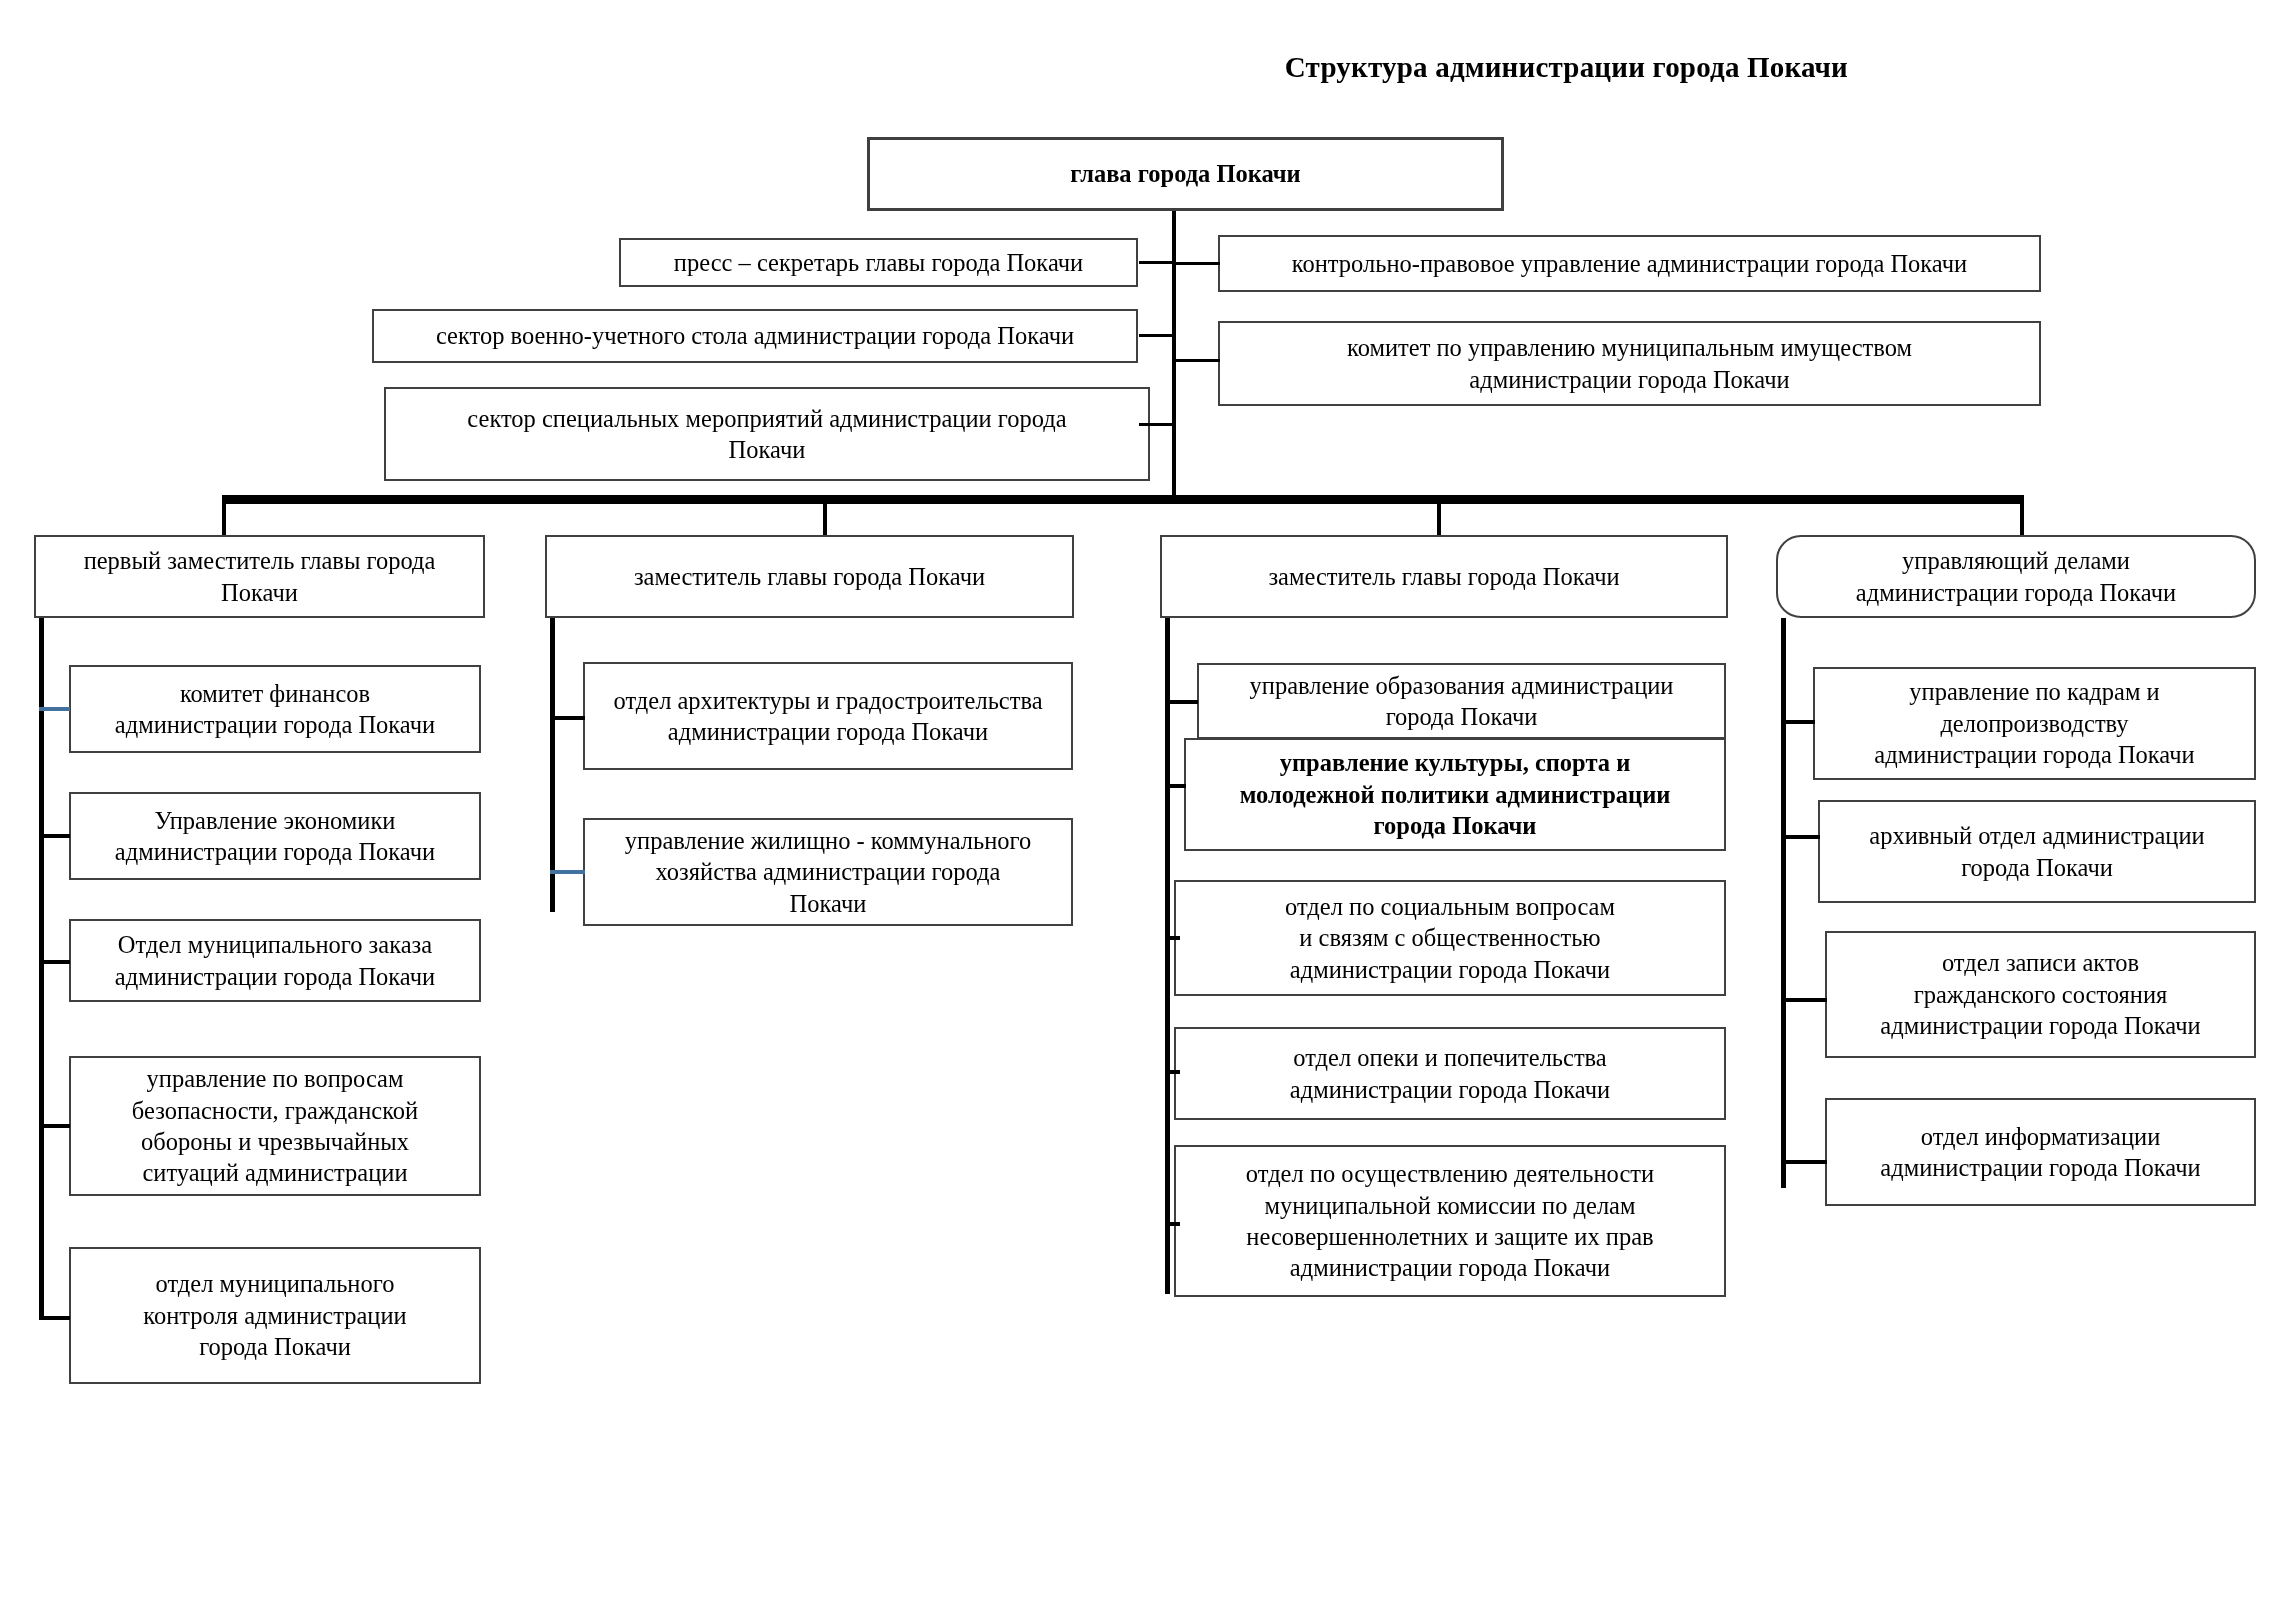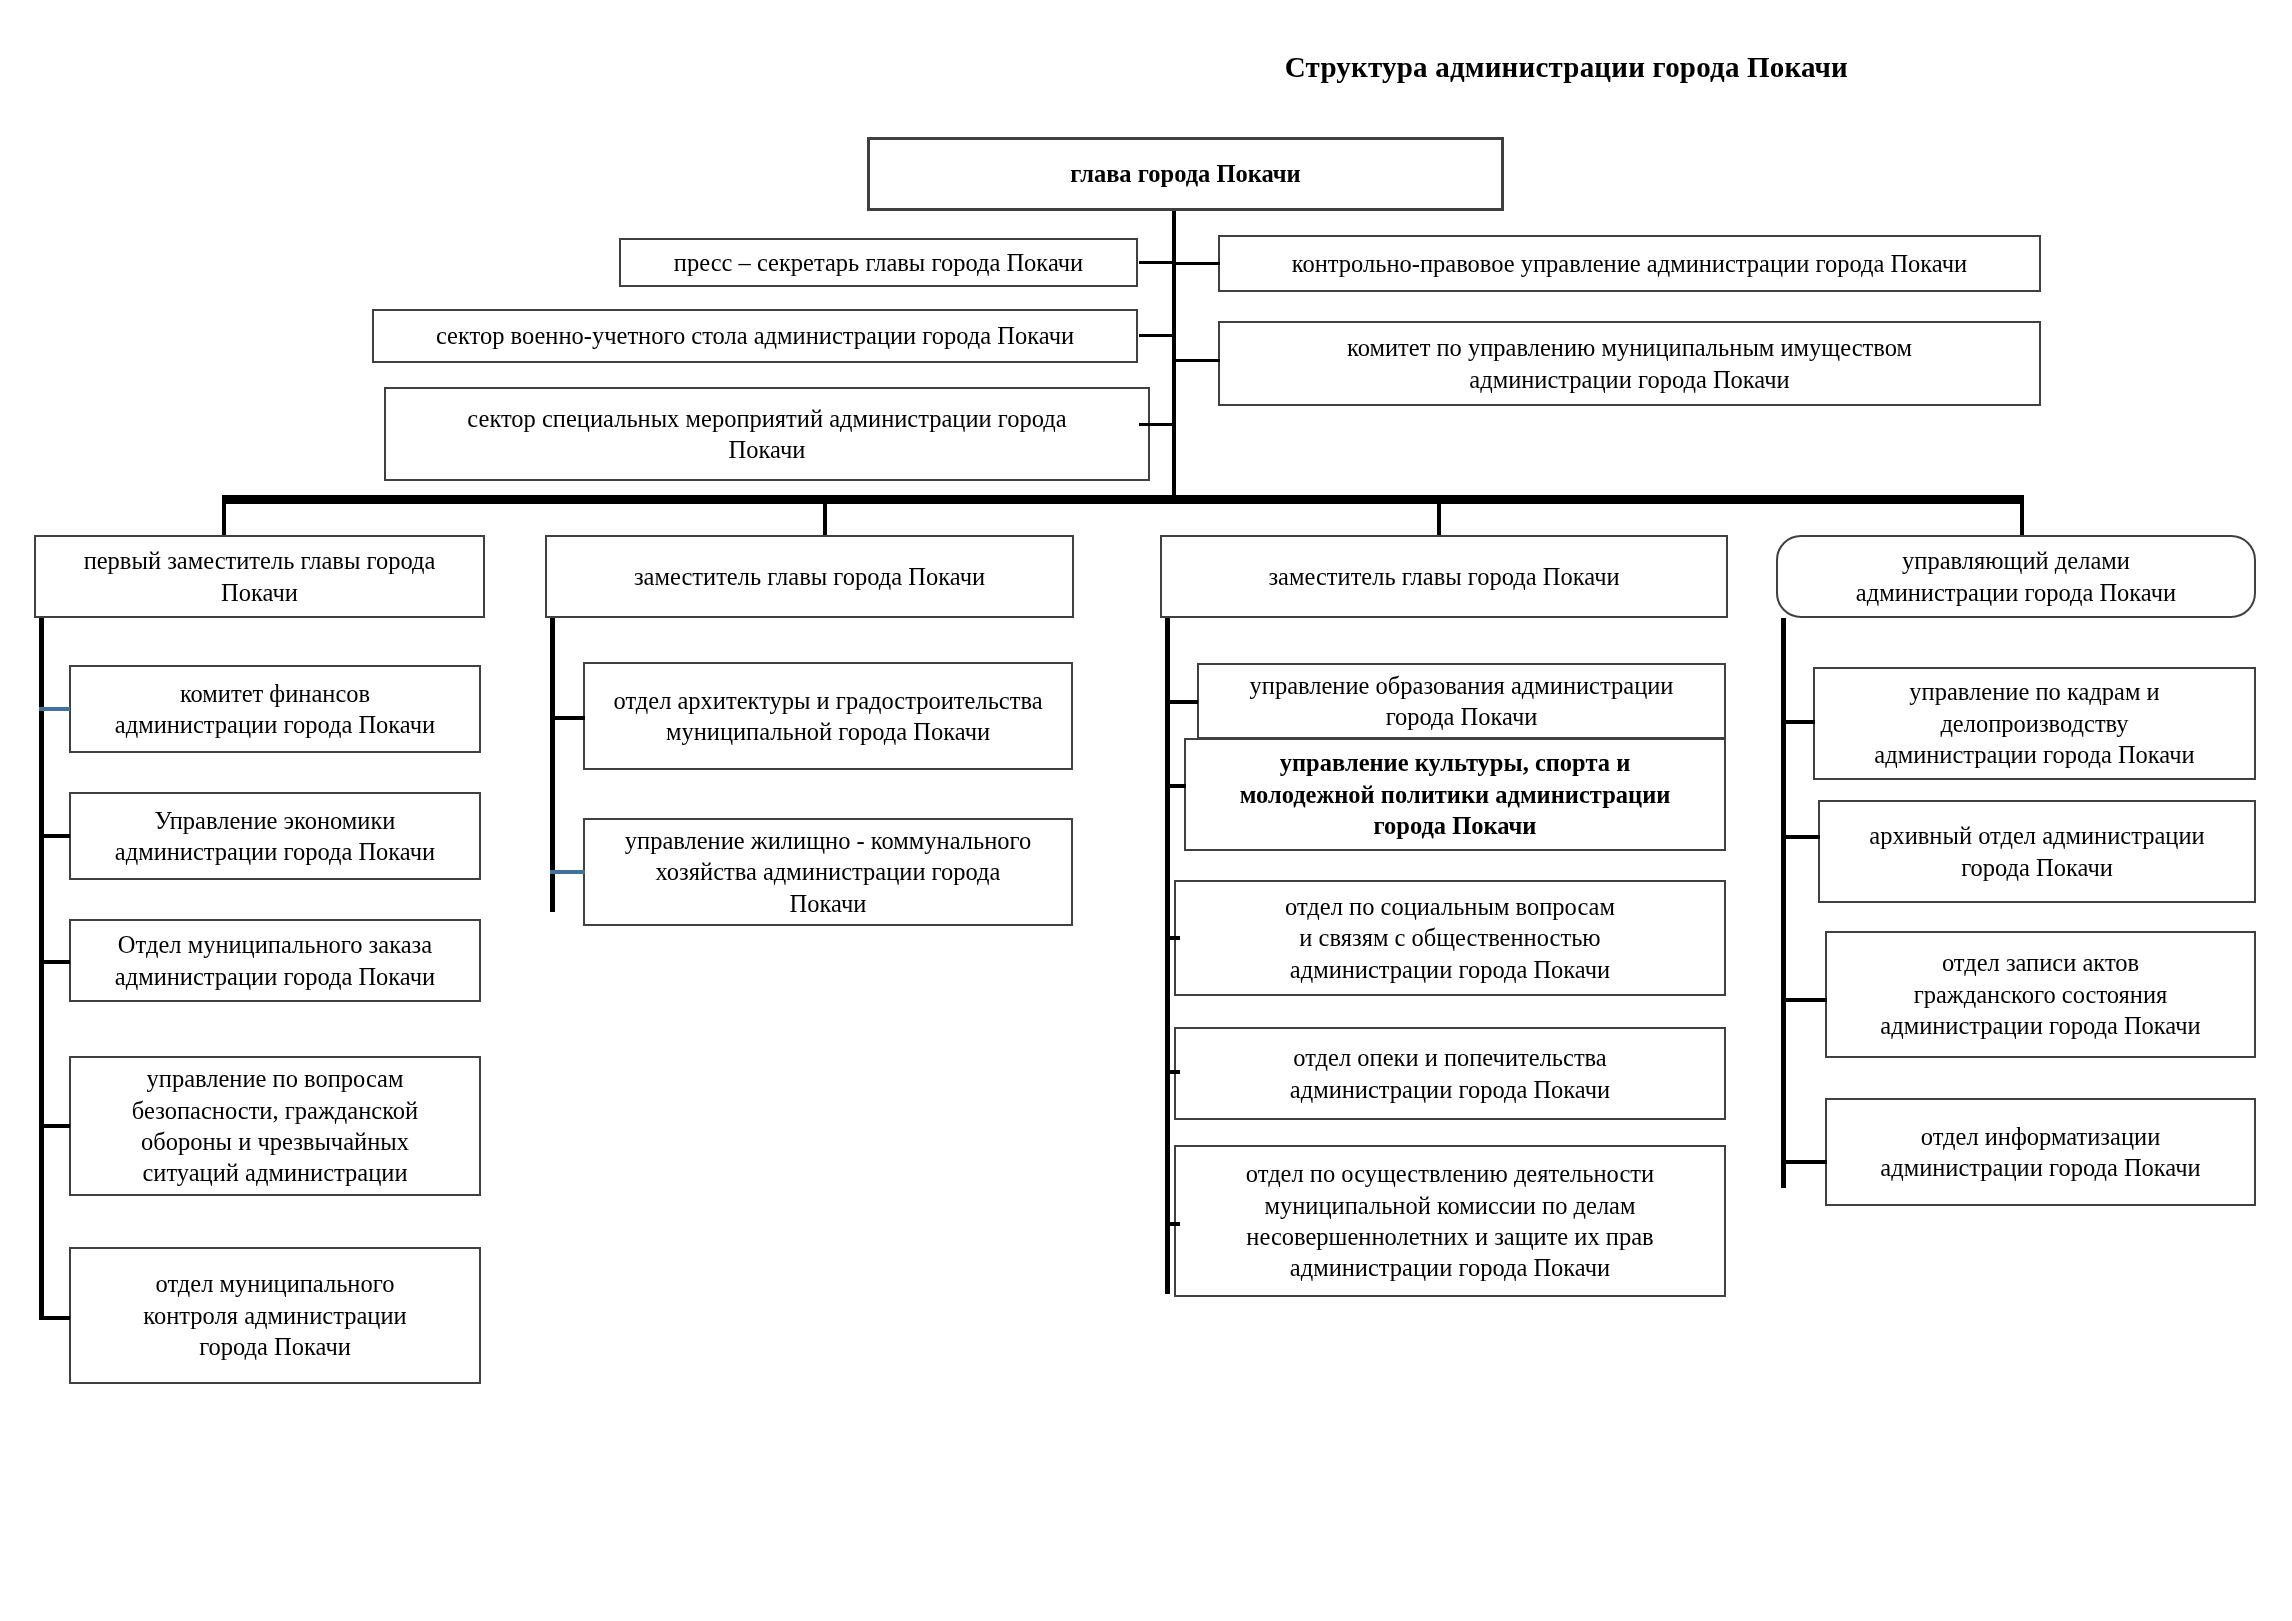--- a/index.html
+++ b/index.html
@@ -161,21 +161,21 @@
   </div>
   <div class="line stub" style="left:39px; top:1316px; width:31px; height:3.9px;"></div>
 
   <div class="node lvl2" style="left:545px; top:535px; width:529px; height:83px;">
     <span class="txt">заместитель главы города Покачи</span>
   </div>
   <div class="line spine" style="left:550px; top:618px; width:4.9px; height:294px;"></div>
 
   <div class="node" style="left:583px; top:662px; width:490px; height:108px;">
     <span class="txt">отдел архитектуры и градостроительства
-муниципальной города Покачи</span>
+администрации города Покачи</span>
   </div>
   <div class="line stub" style="left:550px; top:716px; width:35px; height:3.9px;"></div>
 
   <div class="node" style="left:583px; top:818px; width:490px; height:108px;">
     <span class="txt">управление жилищно - коммунального
 хозяйства администрации города
 Покачи</span>
   </div>
   <div class="line stub blue" style="left:550px; top:870px; width:35px; height:3.9px;"></div>
 

